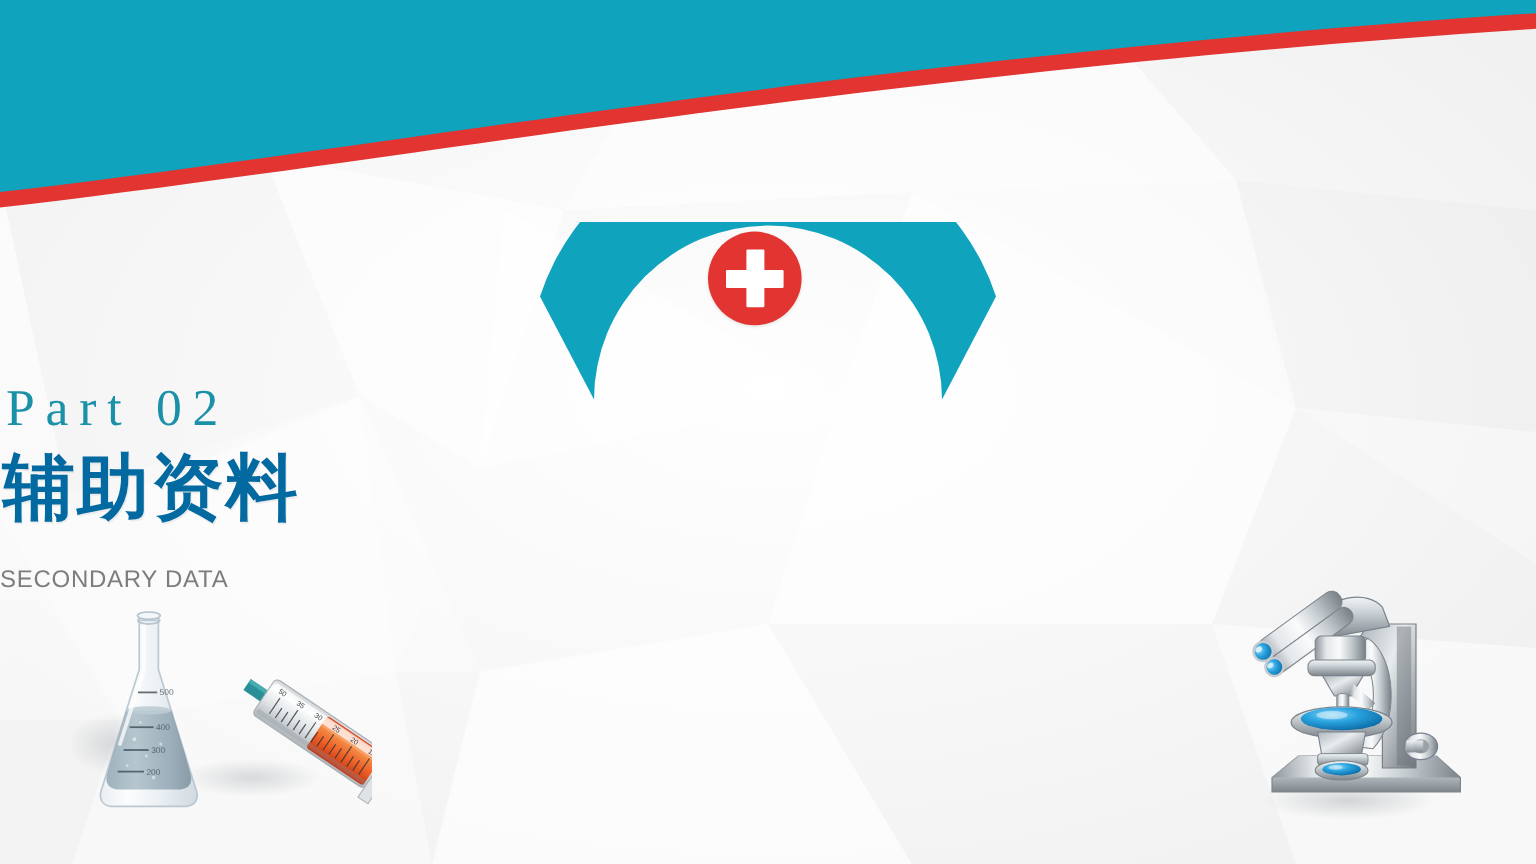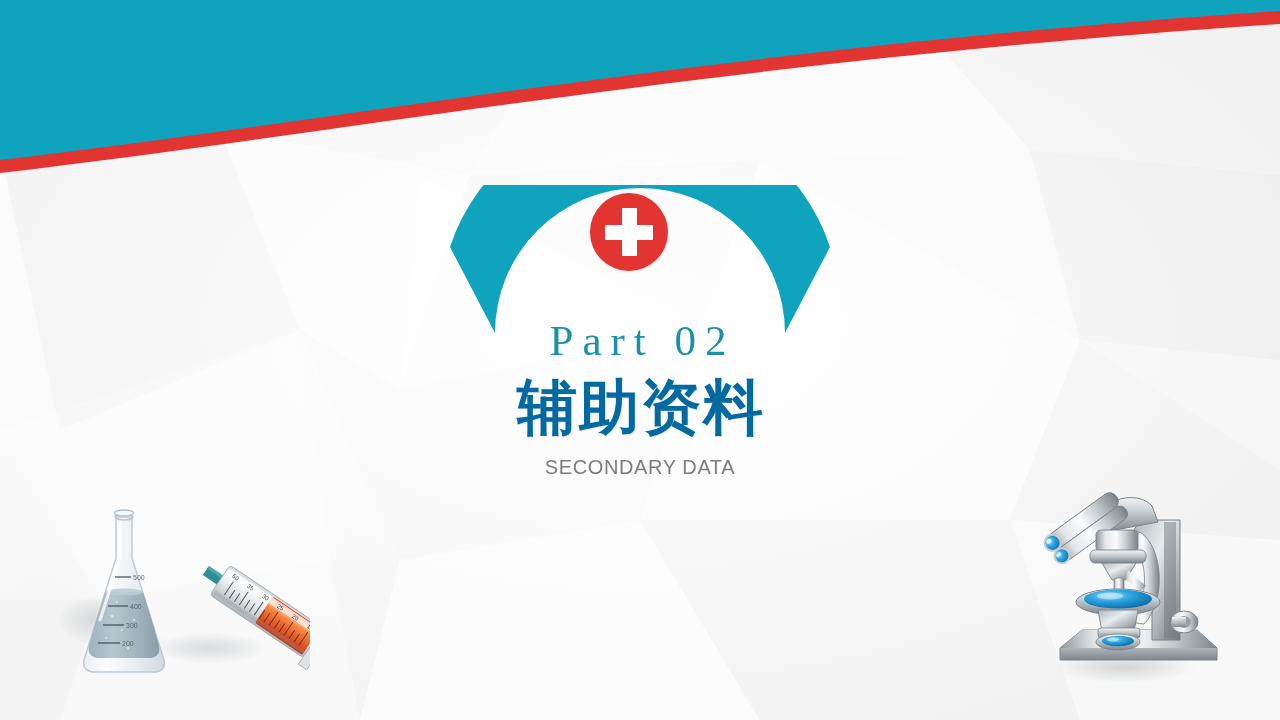--- a/index.html
+++ b/index.html
@@ -40,21 +40,20 @@
     position:absolute; background:#fff; border-radius:1px;
   }
   .cross-circle .bar-h { left:15px; top:32px; width:48px; height:15px; }
   .cross-circle .bar-v { left:31.5px; top:15px; width:15px; height:48px; }
 
   
   .text-block {
     position:absolute;
     left:0; top:318px;
     width:1280px;
-    text-align:center;
   }
   .part-label {
     font-family:"Liberation Serif", serif;
     font-size:43px;
     color:#1b91a8;
     letter-spacing:9px;
     line-height:1.08;
     text-indent:9px;
     font-weight:400;
     margin-left:-4px;
@@ -64,21 +63,21 @@
     font-family:"DejaVu Sans", sans-serif;
     font-size:60px;
     font-weight:bold;
     color:#0369a1;
     letter-spacing:2px;
     line-height:1.12;
     text-indent:2px;
     text-shadow:1px 1px 0 rgba(0,0,0,.06);
   }
   .en-sub {
-    margin-top:14px;
+    margin-top:30px;
     font-family:"Liberation Sans", sans-serif;
     font-size:20px;
     color:#7d7d7d;
     letter-spacing:0.6px;
     font-weight:400;
   }
 
   
   .prop { position:absolute; }
   .prop-flask   { left:60px;  top:470px; width:250px; height:225px; }

